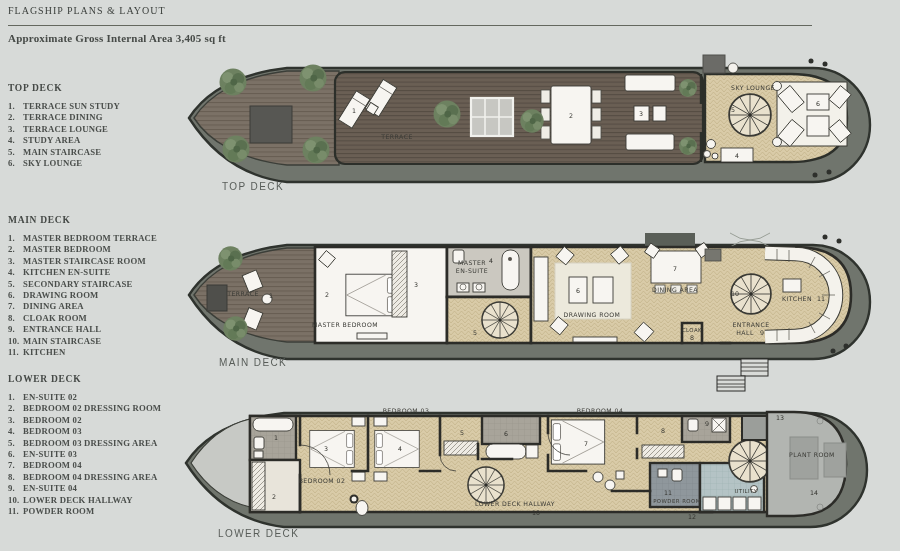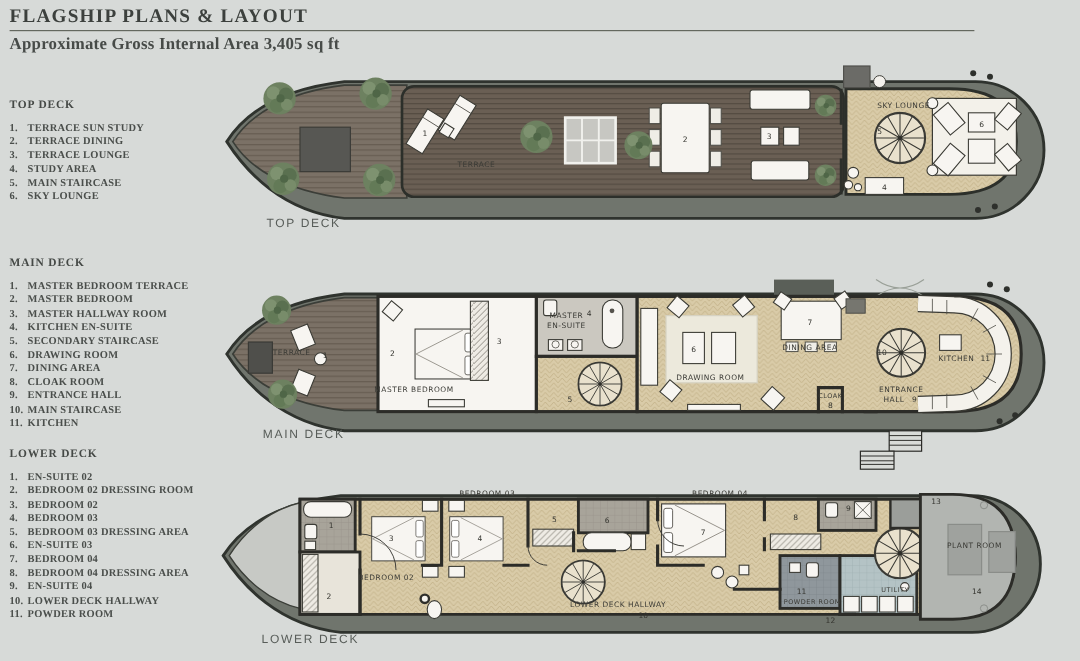--- a/index.html
+++ b/index.html
@@ -1,21 +1,21 @@
 <!DOCTYPE html>
 <html><head>
 <meta charset="utf-8">
 <style>
   html,body{margin:0;padding:0;}
   body{width:900px;height:551px;background:#d7dad8;position:relative;overflow:hidden;
        font-family:"Liberation Serif",serif;}
-  .title{position:absolute;left:8px;top:5px;font-size:16px;font-weight:700;
+  .title{position:absolute;left:8px;top:5px;font-size:10px;font-weight:400;
          letter-spacing:1px;color:#3c403d;}
   .rule{position:absolute;left:8px;top:25px;width:804px;height:1px;background:#64685f;}
-  .subtitle{position:absolute;left:8px;top:31px;font-size:14px;font-weight:700;
+  .subtitle{position:absolute;left:8px;top:31px;font-size:11px;font-weight:700;
             color:#474b48;line-height:14px;letter-spacing:.2px;}
   .section{position:absolute;left:8px;width:196px;}
   .sec-top{top:83px;}
   .sec-main{top:215px;}
   .sec-lower{top:374px;}
   .sec-h{font-size:9.5px;font-weight:700;letter-spacing:.7px;color:#454946;margin:0 0 8px 0;}
   .legend{list-style:none;margin:0;padding:0;}
   .legend li{display:flex;font-size:8.7px;line-height:11.4px;color:#4a4e4b;
              letter-spacing:.2px;font-weight:600;}
   .legend .n{width:15px;flex:none;}
@@ -129,21 +129,21 @@
     <li>
         <span class="n">1.</span>
         <span>MASTER BEDROOM TERRACE</span>
       </li>
     <li>
         <span class="n">2.</span>
         <span>MASTER BEDROOM</span>
       </li>
     <li>
         <span class="n">3.</span>
-        <span>MASTER HALLWAY ROOM</span>
+        <span>MASTER STAIRCASE ROOM</span>
       </li>
     <li>
         <span class="n">4.</span>
         <span>KITCHEN EN-SUITE</span>
       </li>
     <li>
         <span class="n">5.</span>
         <span>SECONDARY STAIRCASE</span>
       </li>
     <li>

